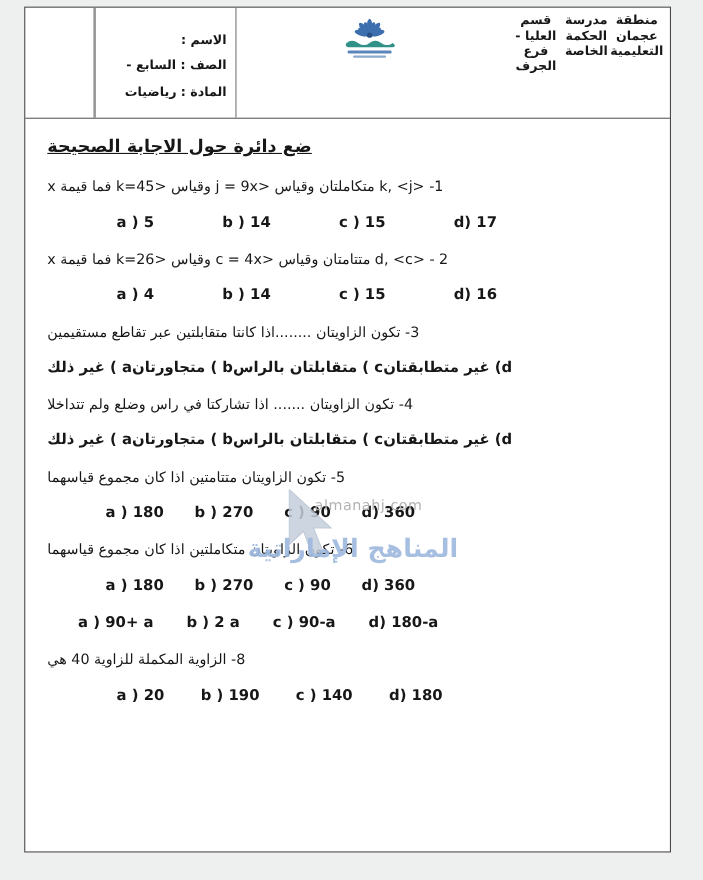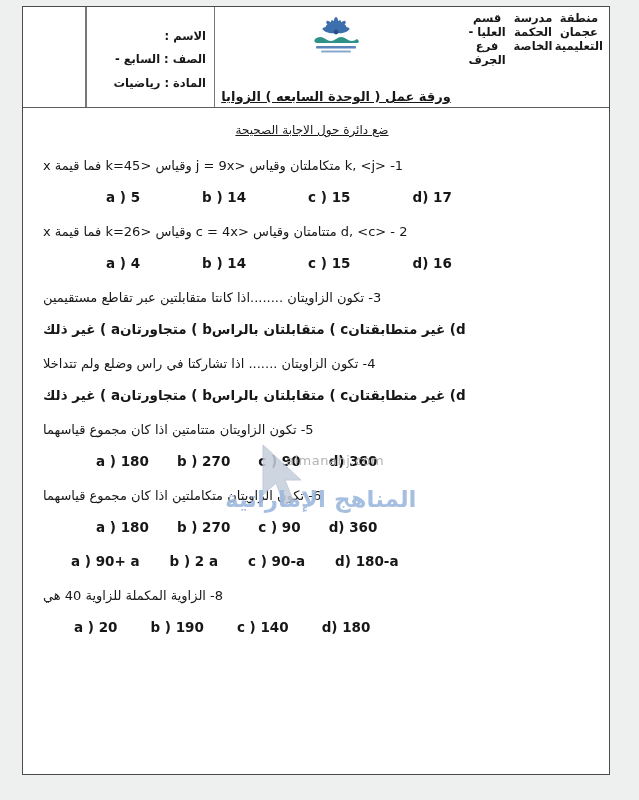--- a/index.html
+++ b/index.html
@@ -37,35 +37,35 @@
     display:flex;flex-direction:row;justify-content:space-evenly;
     direction:rtl;text-align:center;padding:4px 6px;
     font-size:11.5px;font-weight:700;
   }
   .title{
     font-size:13px;font-weight:700;text-decoration:underline;direction:rtl;white-space:nowrap;
   }
   
   .sheet-body{padding:13px 26px 0 20px;position:relative;}
   .instruction{
-    direction:rtl;text-align:center;font-size:12px;font-weight:400;
+    direction:rtl;text-align:left;font-size:16px;font-weight:700;
     text-decoration:underline;margin:2px 2px 18px 0;
   }
   .qblock{margin-bottom:13px;}
   .qtext{
     direction:rtl;text-align:left;font-size:13px;font-weight:400;
     line-height:21px;margin-bottom:11px;
   }
   .qopts{display:flex;direction:ltr;font-size:13.5px;font-weight:700;line-height:21px;}
   .opt{white-space:nowrap;display:inline-block;}
   .opts-w{margin-left:63px;gap:62px;}
   .opts-a{}
   .opts-m{margin-left:53px;gap:28px;align-items:center;}
   .opts-7{margin-left:28px;gap:30px;}
-  .opts-8{margin-left:31px;gap:33px;}
+  .opts-8{margin-left:63px;gap:33px;}
   
   .wm-site{
     position:absolute;left:263px;top:446px;font-size:13px;font-weight:400;
     color:#b3b3b3;letter-spacing:.5px;direction:ltr;
   }
   .wm-cursor{position:absolute;left:236px;top:438px;opacity:.85;}
   .wm-text{
     position:absolute;left:202px;top:479px;font-size:23px;font-weight:700;
     color:#9fb9de;opacity:.92;direction:rtl;white-space:nowrap;
   }
@@ -100,21 +100,20 @@
                 <ellipse rx="2.4" ry="5.5" transform="rotate(58) translate(0,-6.5)"></ellipse>
                 <ellipse rx="2.4" ry="5.5" transform="rotate(-58) translate(0,-6.5)"></ellipse>
               </g>
               <circle r="2.4" fill="#2a4f86"></circle>
             </g>
             <path d="M8 24 q5 -4 10.5 0 t10.5 0 t10.5 0 t10.5 0 q4 3 0 4 l-40 0 q-4 -1 -2 -4z" fill="#2f9187"></path>
             <rect x="9" y="31" width="40" height="2.6" rx="1.2" fill="#3d6fae" opacity="0.85"></rect>
             <rect x="14" y="35.5" width="30" height="2" rx="1" fill="#3d6fae" opacity="0.6"></rect>
           </svg>
         </span>
-        <div class="title">ورقة عمل ( الوحدة السابعه ) الزوايا</div>
       </div>
 
       <div class="hcell cell-school">
         <div>منطقة عجمان التعليمية</div>
         <div>مدرسة الحكمة الخاصة</div>
         <div>قسم العليا - فرع الجرف</div>
       </div>
 
     </div>
   </div>

